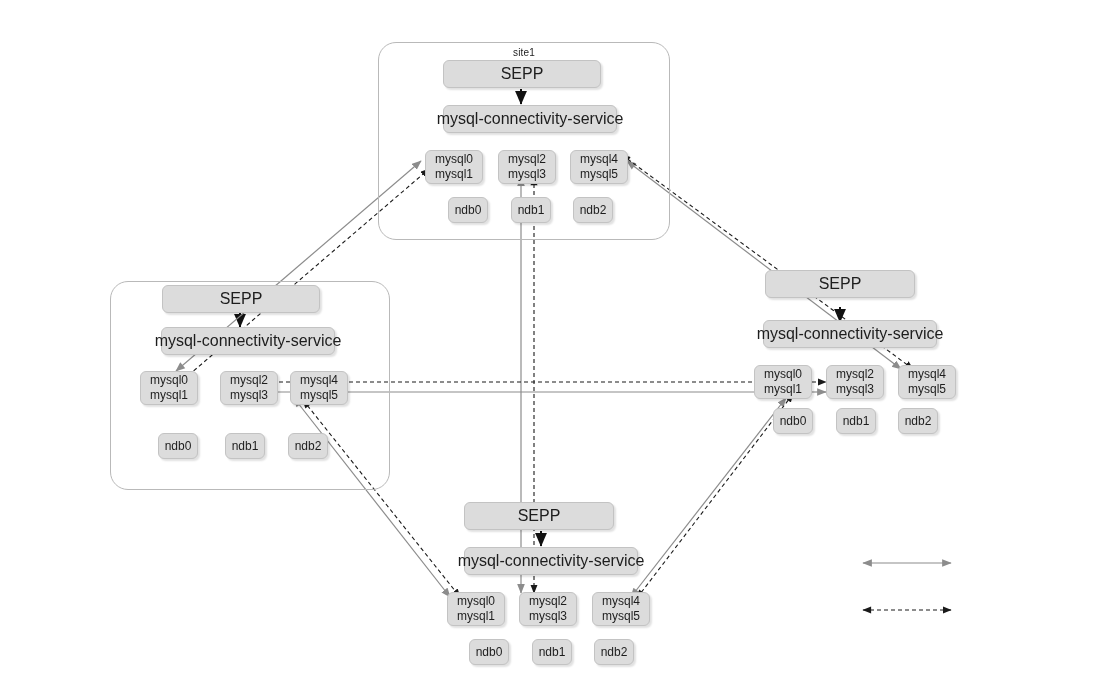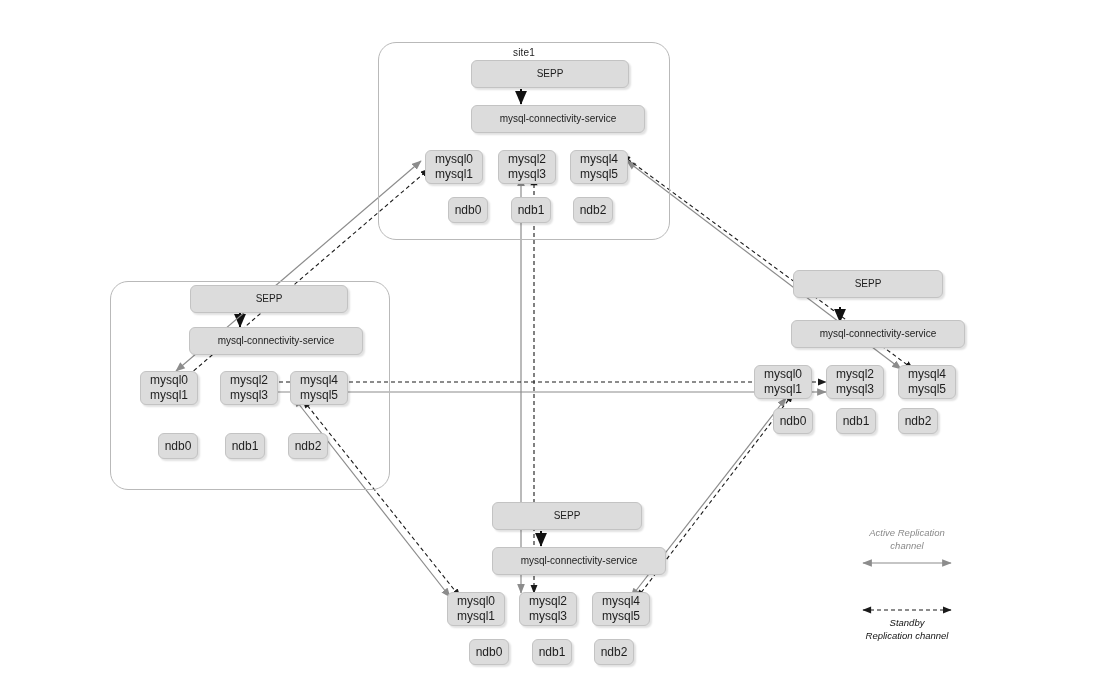--- a/index.html
+++ b/index.html
@@ -8,21 +8,21 @@
   #stage{position:absolute;left:0;top:9px;width:1096px;height:676px;border-radius:22px;}
   svg#wires{position:absolute;left:0;top:0;width:1096px;height:676px;pointer-events:none;}
 
   .site{position:absolute;border:1px solid #b9b9b9;border-radius:18px;background:transparent;}
   .site-title{position:absolute;left:0;right:0;text-align:center;font-size:10px;color:#222;letter-spacing:.2px;}
 
   .node{position:absolute;background:#dcdcdc;border:1px solid #c3c3c3;border-radius:6px;
         box-shadow:2px 2px 2px rgba(0,0,0,.12);
         display:flex;flex-direction:column;align-items:center;justify-content:center;
         font-size:12px;color:#1d1d1d;line-height:1.25;text-align:center;box-sizing:border-box;}
-  .node.wide{font-size:10px;margin-left:28px;}
+  .node.wide{font-size:16px;}
   .node .ln{display:block;white-space:nowrap;}
 
   .legend{position:absolute;}
   .legend-label{position:absolute;text-align:center;font-style:italic;font-size:9.5px;line-height:1.35;width:200px;}
   .legend-label.active{color:#8a8a8a;}
   .legend-label.standby{color:#111;}
 </style>
 </head>
 <body>
 
@@ -192,24 +192,14 @@
   <div class="node" style="left:158px;top:424px;width:40px;height:26px;">
     <span class="ln">ndb0</span>
   </div>
   <div class="node" style="left:225px;top:424px;width:40px;height:26px;">
     <span class="ln">ndb1</span>
   </div>
   <div class="node" style="left:288px;top:424px;width:40px;height:26px;">
     <span class="ln">ndb2</span>
   </div>
 
-  <div class="legend" style="left:807px;top:518px;width:200px;height:120px;">
-    <div class="legend-label active" style="left:0px;top:0px;">
-      <span>Active Replication</span><br>
-      <span>channel</span>
-    </div>
-    <div class="legend-label standby" style="left:0px;top:90px;">
-      <span>Standby</span><br>
-      <span>Replication channel</span>
-    </div>
-  </div>
 
 </div>
 
 </body></html>

